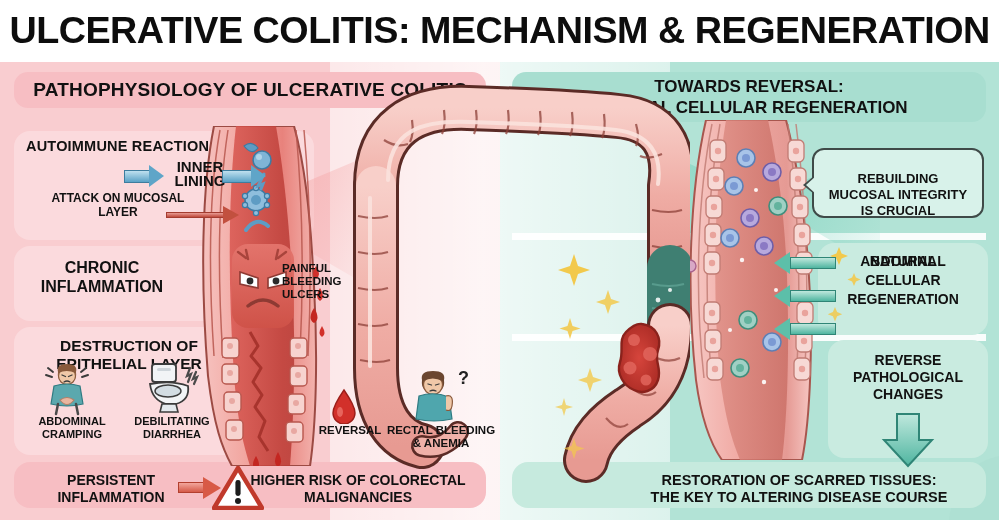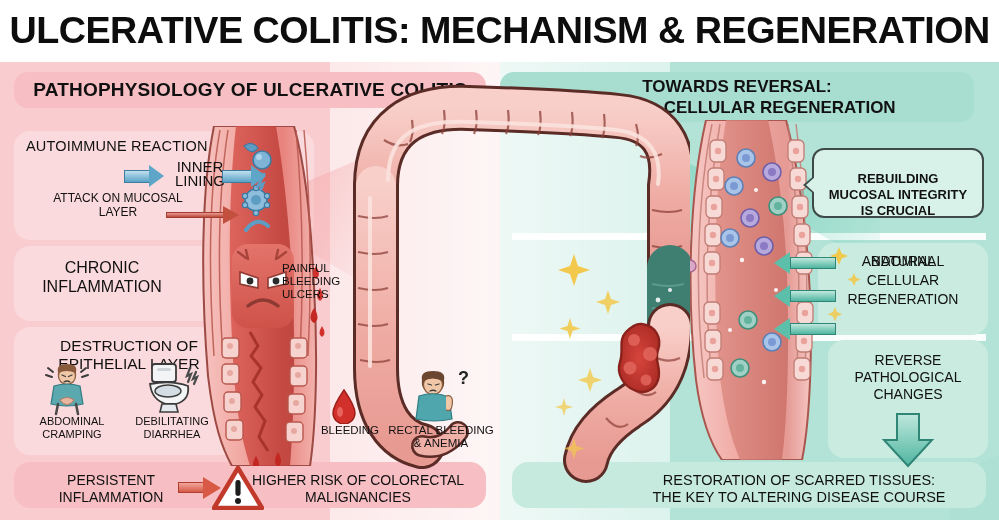--- a/index.html
+++ b/index.html
@@ -50,21 +50,21 @@
     text-align: center;
     font-weight: 700;
     color: #111;
     border-radius: 14px;
   }
   #left-header {
     left: 14px; top: 72px; width: 472px; height: 36px;
     background: #f7bec3; font-size: 19px; letter-spacing: .2px;
   }
   #right-header {
-    left: 500px; top: 72px; width: 474px; height: 50px;
+    left: 512px; top: 72px; width: 474px; height: 50px;
     background: #a8ded0; font-size: 17px; line-height: 21px;
   }
 
   
   .card {
     position: absolute; z-index: 12;
     border-radius: 16px;
   }
   #card-autoimmune   { left: 14px; top: 131px; width: 300px; height: 109px; background: #fbdadd; }
   #card-chronic      { left: 14px; top: 246px; width: 238px; height: 75px;  background: #fbdadd; }
@@ -79,21 +79,21 @@
   
   .right-strip {
     position: absolute; z-index: 8;
     background: rgba(255,255,255,.92);
     height: 7px;
   }
   #strip-1 { left: 512px; top: 233px; width: 474px; }
   #strip-2 { left: 512px; top: 334px; width: 474px; }
 
   
-  .blk { position: absolute; z-index: 20; color: #111; font-weight: 400; text-align: center; }
+  .blk { position: absolute; z-index: 20; color: #111; font-weight: 700; text-align: center; }
 
   #lbl-autoimmune { left: 26px; top: 138px; font-size: 14.5px; letter-spacing: .2px; text-align: left; }
 
   #lbl-immune-system { left: 34px; top: 160px; width: 92px; font-size: 12.5px; line-height: 14px; }
   #lbl-inner-lining  { left: 160px; top: 160px; width: 80px; font-size: 15px; line-height: 14px; }
   #lbl-attack        { left: 50px; top: 192px; width: 136px; font-size: 12px; line-height: 13.5px; }
 
   #lbl-chronic      { left: 26px; top: 258px; width: 152px; font-size: 16px; line-height: 19px; }
   #lbl-ulcers       { left: 282px; top: 262px; width: 74px; font-size: 11.5px; line-height: 13px; text-align: left;}
 
@@ -610,21 +610,21 @@
   <div class="blk" id="lbl-inner-lining">INNER LINING</div>
   <div class="blk" id="lbl-attack">ATTACK ON MUCOSAL LAYER</div>
 
   <div class="blk" id="lbl-chronic">CHRONIC INFLAMMATION</div>
   <div class="blk" id="lbl-ulcers">PAINFUL BLEEDING ULCERS</div>
 
   <div class="blk" id="lbl-destruction">DESTRUCTION OF EPITHELIAL LAYER</div>
   <div class="blk" id="lbl-cramping">ABDOMINAL CRAMPING</div>
   <div class="blk" id="lbl-diarrhea">DEBILITATING DIARRHEA</div>
 
-  <div class="blk" id="lbl-symptoms">BLEEDING</div>
+  <div class="blk" id="lbl-symptoms">REVERSAL</div>
   <div class="blk" id="lbl-rectal">RECTAL BLEEDING &amp; ANEMIA</div>
 
   <div class="blk" id="lbl-persistent">PERSISTENT INFLAMMATION</div>
   <div class="blk" id="lbl-higher-risk">HIGHER RISK OF COLORECTAL MALIGNANCIES</div>
 
   <svg id="icon-cramping" viewBox="0 0 62 54">
     <path d="M22 10 q -2 -8 9 -8 q 11 0 9 8 q 1 6 -3 9 l -12 0 q -4 -3 -3 -9 Z" fill="#8a5a3c"></path>
     <circle cx="31" cy="14" r="8.5" fill="#f0c8a8" stroke="#8a5a3c" stroke-width="1.2"></circle>
     <path d="M22.5 11 q 8 -4 17 0 q -1 -7 -8.5 -7 q -7.5 0 -8.5 7 Z" fill="#8a5a3c"></path>
     <g stroke="#3b3b3b" stroke-width="1.3" fill="none" stroke-linecap="round">

